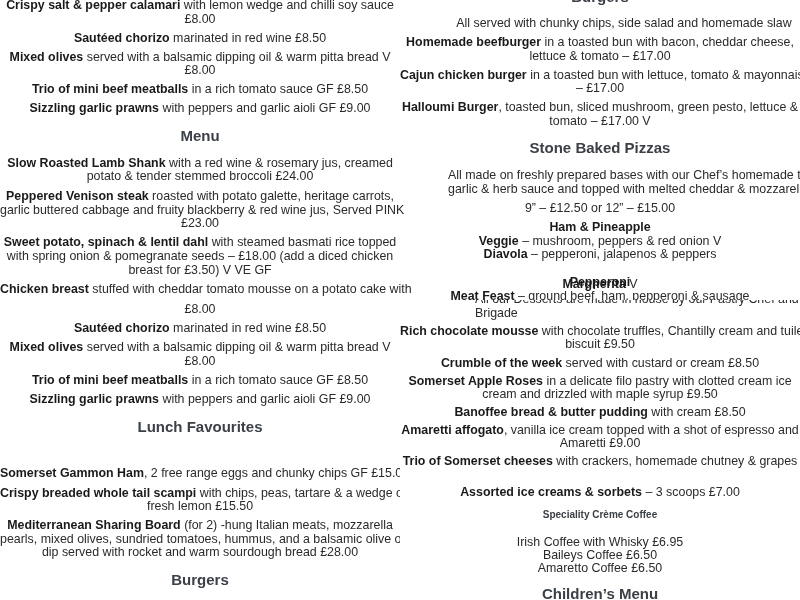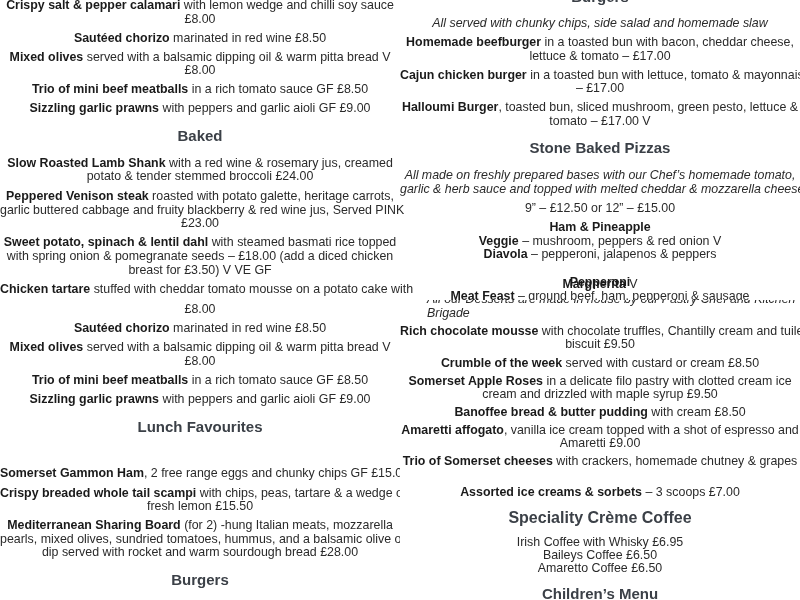--- a/index.html
+++ b/index.html
@@ -1,47 +1,47 @@
 <!DOCTYPE html>
 <html><head>
 <meta charset="utf-8">
 <style>
   html,body{margin:0;padding:0;background:#fff;}
   body{width:800px;height:600px;position:relative;overflow:hidden;font-family:"Liberation Sans",sans-serif;color:#222;}
   .col{position:absolute;text-align:center;}
   .line{position:absolute;left:0;right:0;text-align:center;font-size:12.4px;line-height:16px;color:#2a2a2a;white-space:nowrap;}
   .line b{font-weight:bold;color:#1a1a1a;}
   .h{position:absolute;left:0;right:0;text-align:center;font-size:15px;font-weight:bold;color:#3b4047;}
-  .h.sm{font-size:16px;}
-  .it{font-style:italic;}
+  .h.sm{font-size:10px;}
+  .it{margin-left:48px;}
   .clip{position:absolute;overflow:hidden;background:#fff;}
 </style>
 </head>
 <body>
 
 <div class="col" style="left:0;top:0;width:400px;height:532px;">
   <div class="line" style="top:-3px"><b>Crispy salt &amp; pepper calamari</b><span> with lemon wedge and chilli soy sauce</span></div>
   <div class="line" style="top:11px">£8.00</div>
   <div class="line" style="top:30px"><b>Sautéed chorizo</b><span> marinated in red wine £8.50</span></div>
   <div class="line" style="top:49px"><b>Mixed olives</b><span> served with a balsamic dipping oil &amp; warm pitta bread V</span></div>
   <div class="line" style="top:62px">£8.00</div>
   <div class="line" style="top:81px"><b>Trio of mini beef meatballs</b><span> in a rich tomato sauce GF £8.50</span></div>
   <div class="line" style="top:100px"><b>Sizzling garlic prawns</b><span> with peppers and garlic aioli GF £9.00</span></div>
 
-  <div class="h" style="top:127px">Baked</div>
+  <div class="h" style="top:127px">Menu</div>
 
   <div class="line" style="top:155px"><b>Slow Roasted Lamb Shank</b><span> with a red wine &amp; rosemary jus, creamed</span></div>
   <div class="line" style="top:168px">potato &amp; tender stemmed broccoli £24.00</div>
   <div class="line" style="top:188px"><b>Peppered Venison steak</b><span> roasted with potato galette, heritage carrots,</span></div>
   <div class="line" style="top:202px">garlic buttered cabbage and fruity blackberry &amp; red wine jus, Served PINK</div>
   <div class="line" style="top:215px">£23.00</div>
   <div class="line" style="top:234px"><b>Sweet potato, spinach &amp; lentil dahl</b><span> with steamed basmati rice topped</span></div>
   <div class="line" style="top:248px">with spring onion &amp; pomegranate seeds – £18.00 (add a diced chicken</div>
   <div class="line" style="top:262px">breast for £3.50) V VE GF</div>
-  <div class="line" style="top:281px"><b>Chicken tartare</b><span> stuffed with cheddar tomato mousse on a potato cake with</span></div>
+  <div class="line" style="top:281px"><b>Chicken breast</b><span> stuffed with cheddar tomato mousse on a potato cake with</span></div>
 
   <div class="clip" style="left:0;top:297px;width:400px;height:303px;">
     <div class="line" style="top:4px">£8.00</div>
     <div class="line" style="top:23px"><b>Sautéed chorizo</b><span> marinated in red wine £8.50</span></div>
     <div class="line" style="top:42px"><b>Mixed olives</b><span> served with a balsamic dipping oil &amp; warm pitta bread V</span></div>
     <div class="line" style="top:56px">£8.00</div>
     <div class="line" style="top:75px"><b>Trio of mini beef meatballs</b><span> in a rich tomato sauce GF £8.50</span></div>
     <div class="line" style="top:94px"><b>Sizzling garlic prawns</b><span> with peppers and garlic aioli GF £9.00</span></div>
 
     <div class="h" style="top:121px">Lunch Favourites</div>

